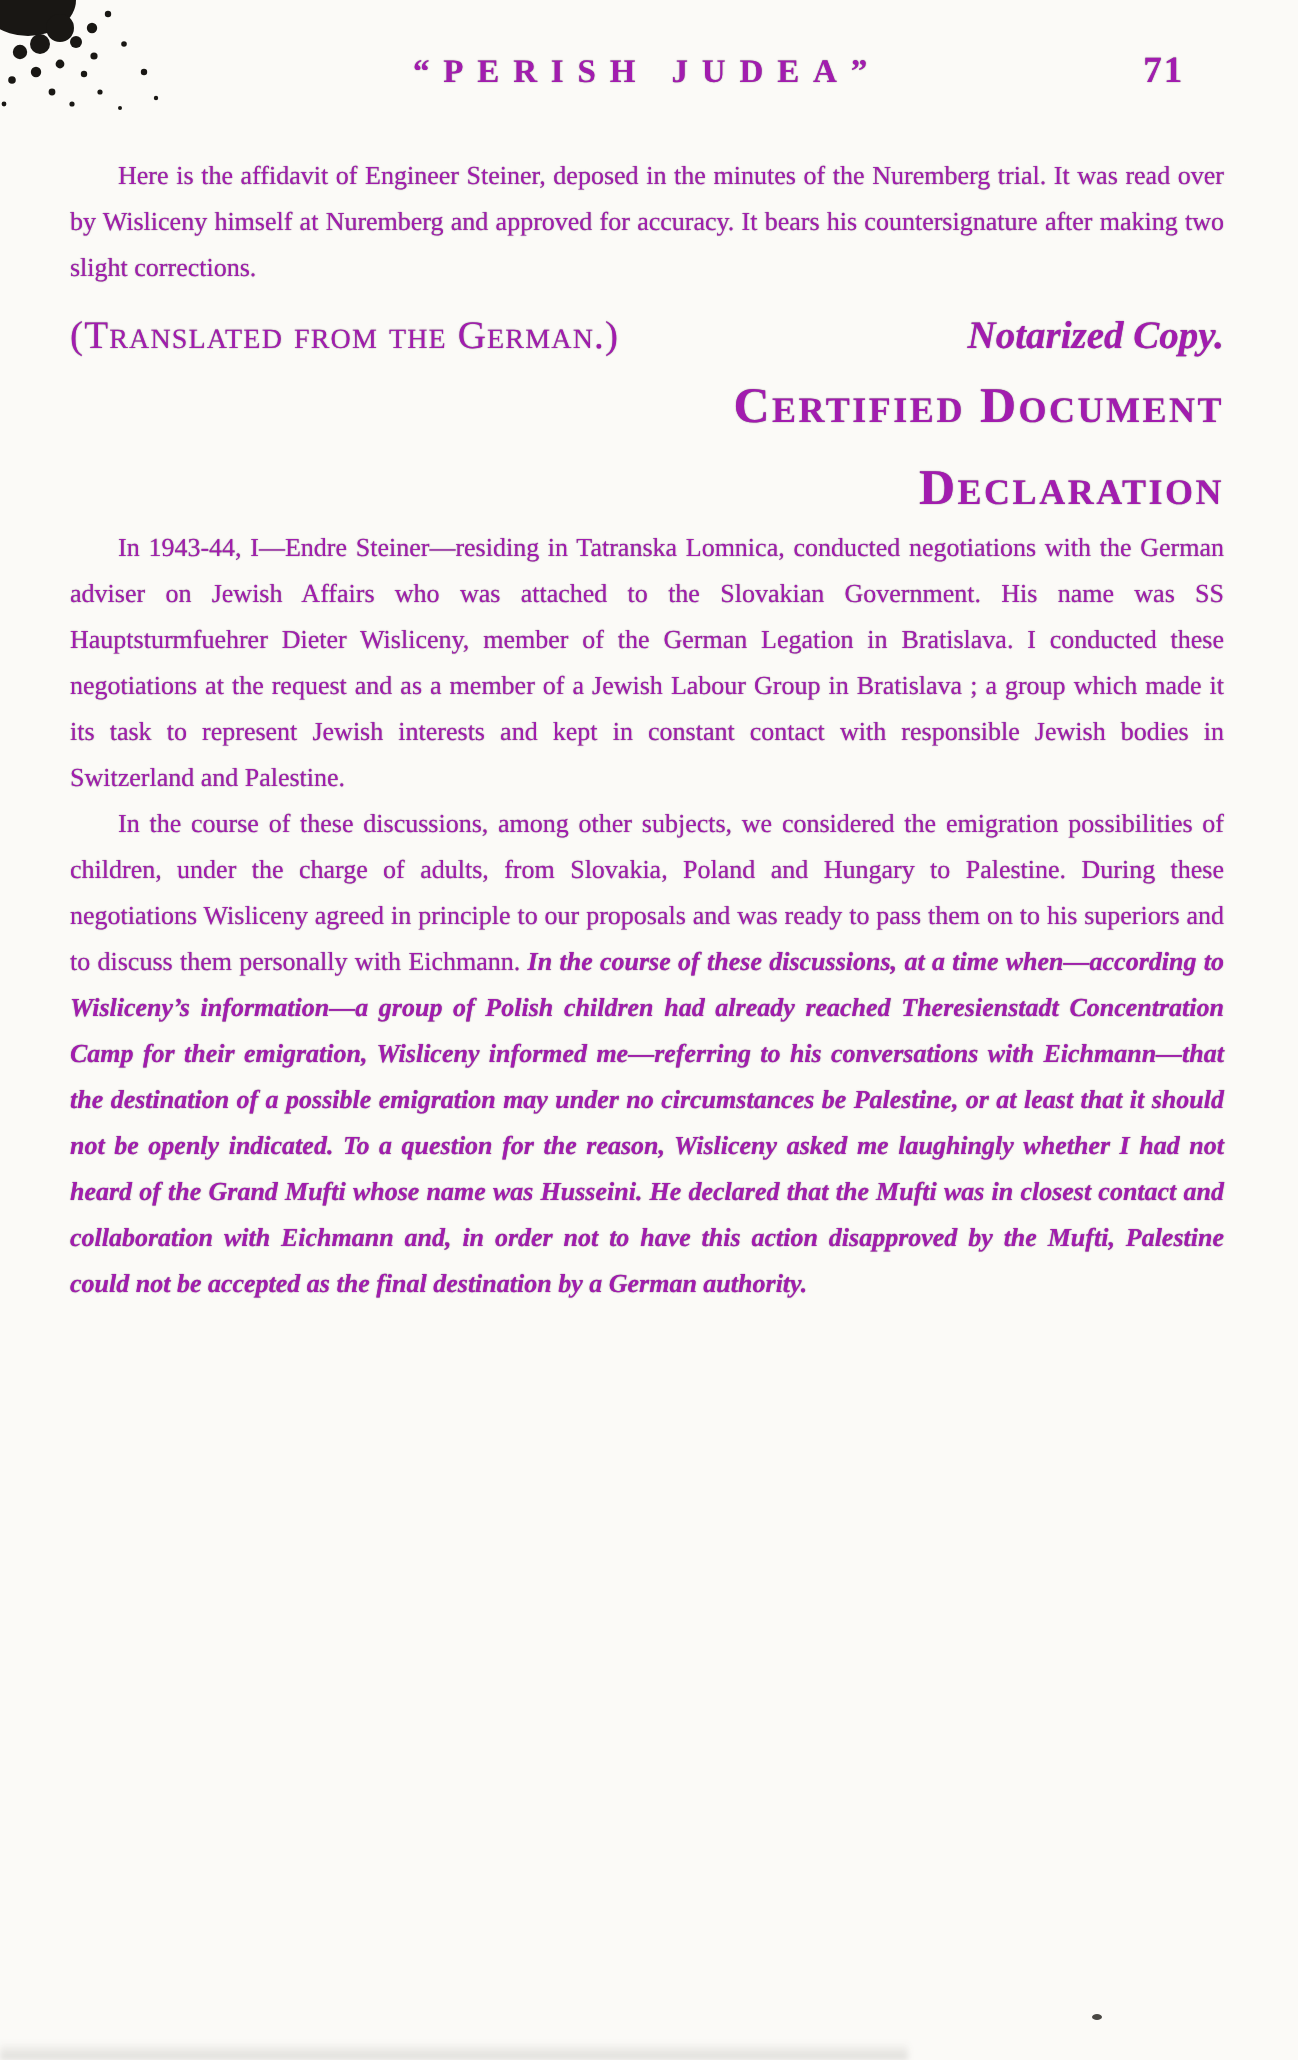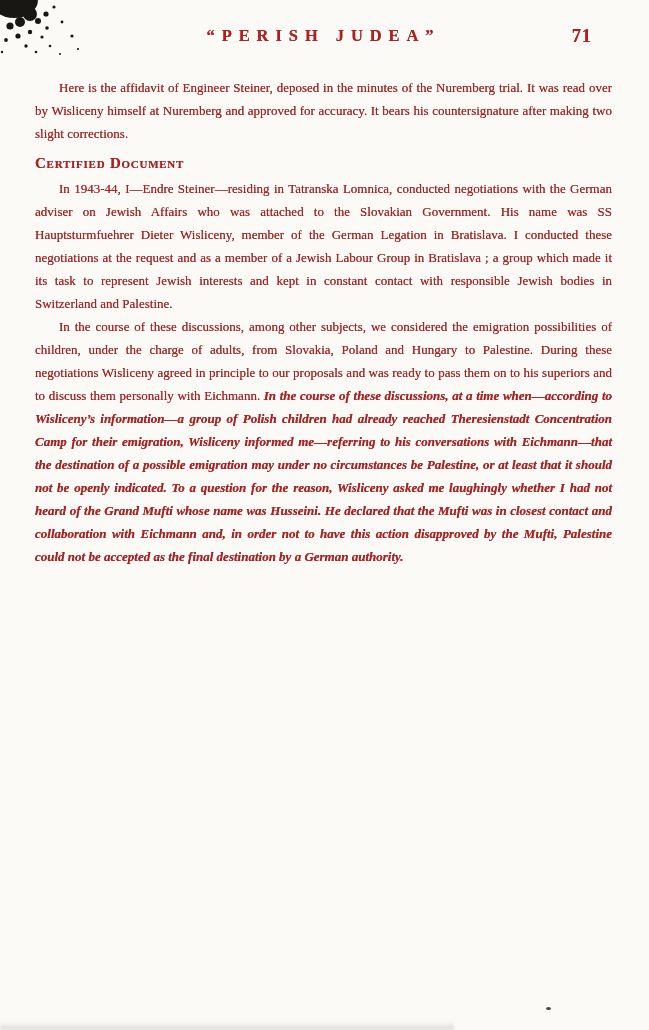--- a/index.html
+++ b/index.html
@@ -2,21 +2,21 @@
 <html><head>
 <meta charset="utf-8">
 <style>
   html, body { margin: 0; padding: 0; background: #e9e8e4; }
   .page {
     position: relative;
     width: 649px;
     height: 1030px;
     margin: 0 auto;
     background: #fbfaf7;
-    color: #b91c1c;
+    color: #a21caf;
     font-family: "Liberation Serif", "DejaVu Serif", serif;
     box-sizing: border-box;
     padding: 26px 37px 0 35px;
     overflow: hidden;
     text-shadow: 0 0 0.6px rgba(29,27,25,0.65);
   }
   .running-header {
     position: relative;
     text-align: center;
     font-size: 16.5px;
@@ -50,24 +50,24 @@
     font-variant: small-caps;
     font-size: 19.5px;
     letter-spacing: 0.03em;
   }
   .notarized-note {
     font-style: italic;
     font-weight: 700;
     font-size: 19.5px;
   }
   h2.section-heading {
-    text-align: left;
+    text-align: right;
     font-variant: small-caps;
     font-weight: 700;
-    font-size: 15px;
+    font-size: 25px;
     letter-spacing: 0.05em;
     margin: 10px 0 5px 0;
   }
   h2.declaration-heading { margin: 13px 0 3px 0; }
   .para-2 { margin-top: 2px; }
   .ital-run {
     font-style: italic;
     font-weight: 700;
   }
   .ink-blot {
@@ -127,24 +127,29 @@
     <circle cx="57" cy="36" r="1.8"></circle>
   </svg>
 
   <div class="running-header">
     <span>“PERISH JUDEA”</span>
     <span class="page-number">71</span>
   </div>
 
   <p class="body indent">Here is the affidavit of Engineer Steiner, deposed in the minutes of the Nuremberg trial. It was read over by Wisliceny himself at Nuremberg and approved for accuracy. It bears his countersignature after making two slight corrections.</p>
 
+  <div class="meta-row">
+    <span class="translated-note">(Translated from the German.)</span>
+    <span class="notarized-note">Notarized Copy.</span>
+  </div>
 
   <h2 class="section-heading">Certified Document</h2>
 
 
+  <h2 class="section-heading declaration-heading">Declaration</h2>
 
   <p class="body indent">In 1943-44, I—Endre Steiner—residing in Tatranska Lomnica, conducted negotiations with the German adviser on Jewish Affairs who was attached to the Slovakian Government. His name was SS Hauptsturmfuehrer Dieter Wisliceny, member of the German Legation in Bratislava. I conducted these negotiations at the request and as a member of a Jewish Labour Group in Bratislava ; a group which made it its task to represent Jewish interests and kept in constant contact with responsible Jewish bodies in Switzerland and Palestine.</p>
 
   <p class="body indent para-2"><span>In the course of these discussions, among other subjects, we considered the emigration possibilities of children, under the charge of adults, from Slovakia, Poland and Hungary to Palestine. During these negotiations Wisliceny agreed in principle to our proposals and was ready to pass them on to his superiors and to discuss them personally with Eichmann. </span><span class="ital-run">In the course of these discussions, at a time when—according to Wisliceny’s information—a group of Polish children had already reached Theresienstadt Concentration Camp for their emigration, Wisliceny informed me—referring to his conversations with Eichmann—that the destination of a possible emigration may under no circumstances be Palestine, or at least that it should not be openly indicated. To a question for the reason, Wisliceny asked me laughingly whether I had not heard of the Grand Mufti whose name was Husseini. He declared that the Mufti was in closest contact and collaboration with Eichmann and, in order not to have this action disapproved by the Mufti, Palestine could not be accepted as the final destination by a German authority.</span></p>
 
   <span class="stray-speck"></span>
   <div class="bottom-shade"></div>
 
 </div>
 

